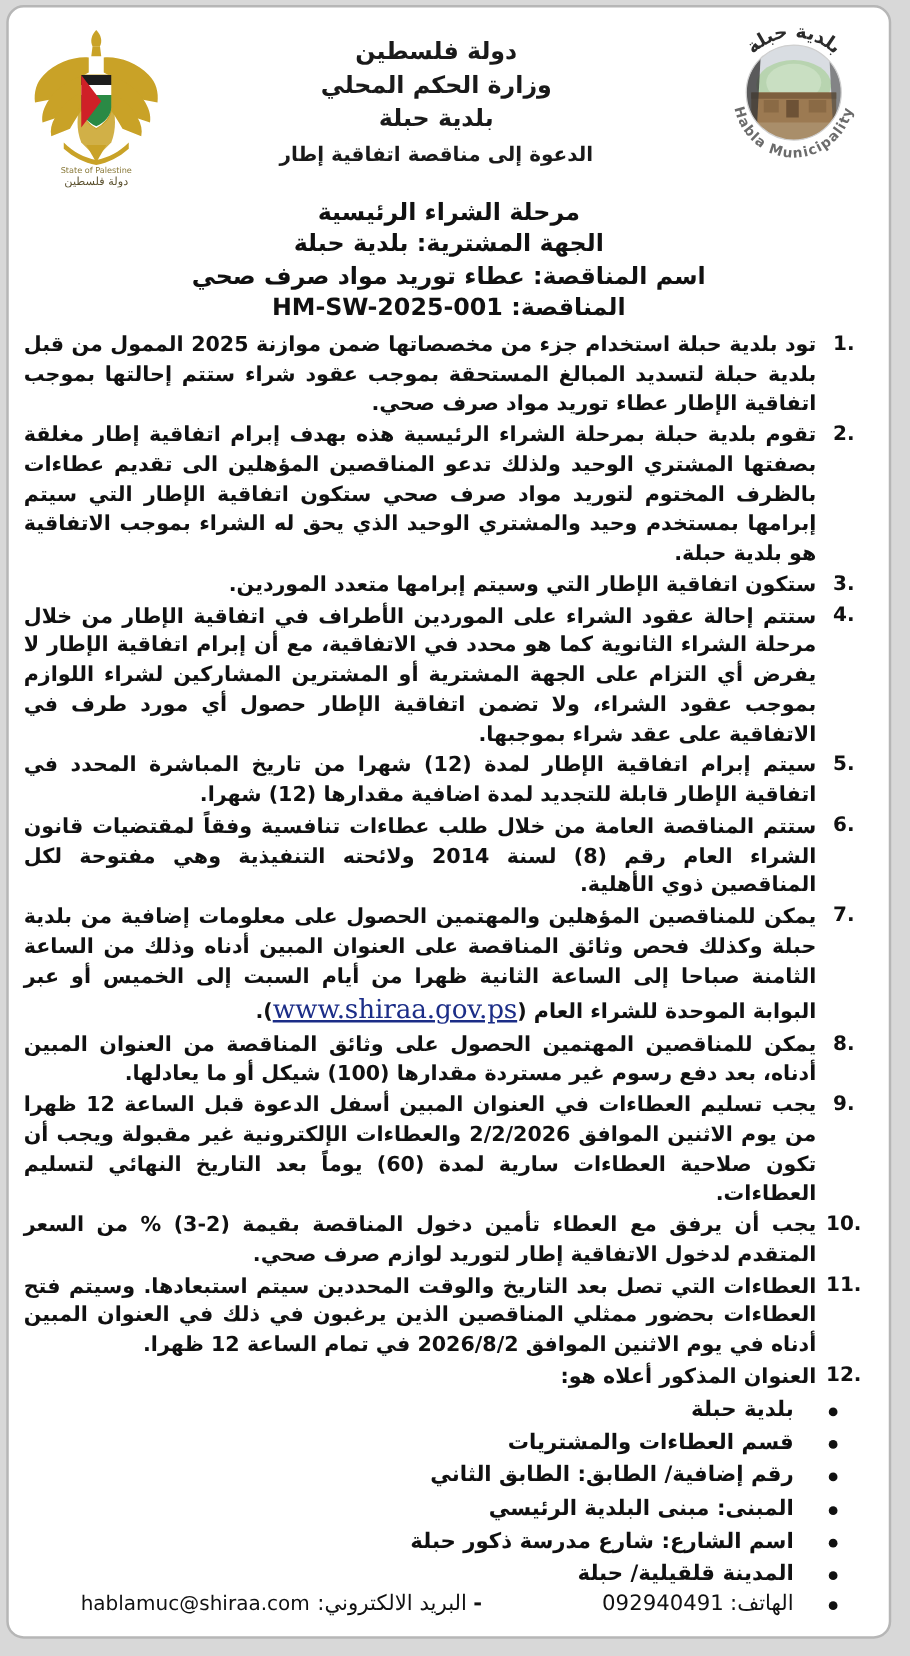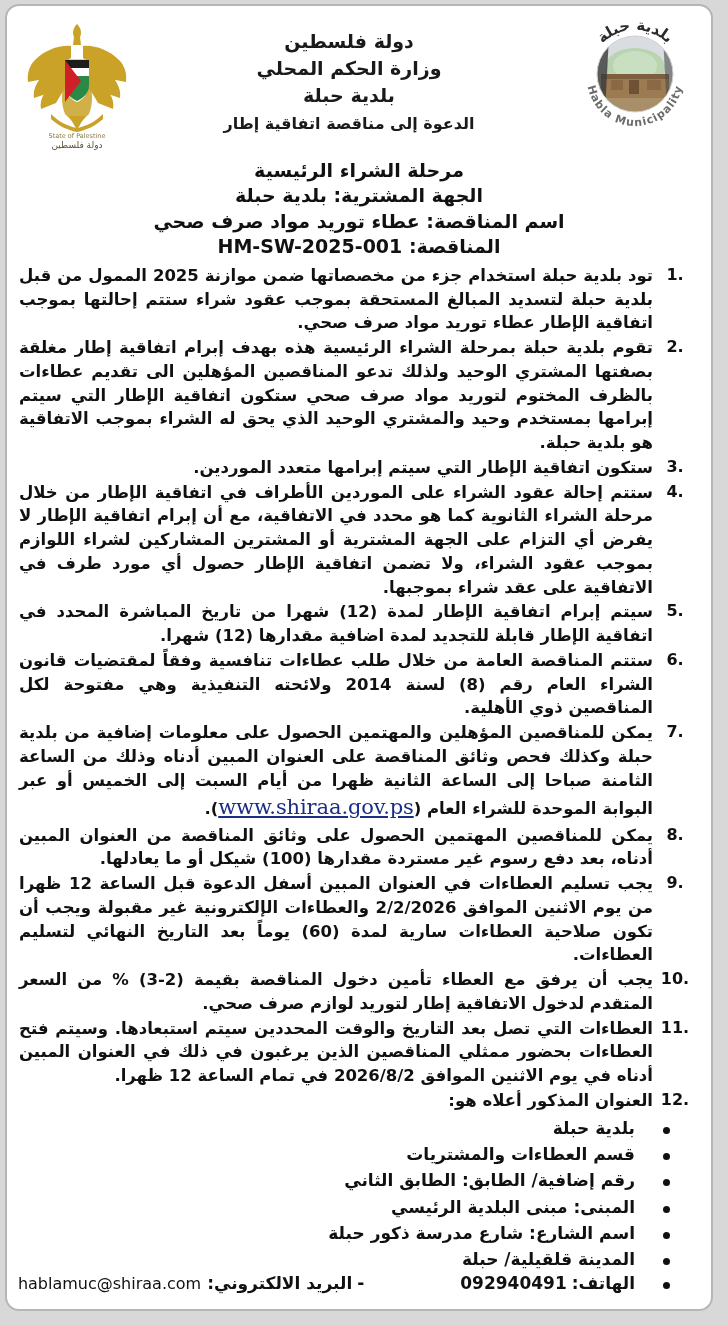--- a/index.html
+++ b/index.html
@@ -158,21 +158,21 @@
     line-height: 1.55;
     white-space: nowrap;
   }
   .addr-row-contact {
     display: flex;
     flex-direction: row;
     align-items: baseline;
     width: 100%;
     justify-content: flex-start;
   }
-  .contact-phone { font-size: 17px; font-weight: bold; color: #111; white-space: nowrap; }
+  .contact-phone { font-size: 17px; font-weight: normal; color: #111; white-space: nowrap; }
   .contact-email-label { font-size: 17px; font-weight: bold; color: #111; white-space: nowrap; margin-right: 96px; }
   .contact-email {
     direction: ltr;
     unicode-bidi: embed;
     display: inline-block;
     font-size: 16px;
     font-weight: normal;
     color: #111;
     font-family: "DejaVu Sans", "Liberation Sans", sans-serif;
     margin-right: 6px;
@@ -278,21 +278,21 @@
       <div class="clause-text">تود بلدية حبلة استخدام جزء من مخصصاتها ضمن موازنة 2025 الممول من قبل بلدية حبلة لتسديد المبالغ المستحقة بموجب عقود شراء ستتم إحالتها بموجب اتفاقية الإطار عطاء توريد مواد صرف صحي.</div>
     </div>
 
     <div class="clause">
       <div class="clause-num">2.</div>
       <div class="clause-text">تقوم بلدية حبلة بمرحلة الشراء الرئيسية هذه بهدف إبرام اتفاقية إطار مغلقة بصفتها المشتري الوحيد ولذلك تدعو المناقصين المؤهلين الى تقديم عطاءات بالظرف المختوم لتوريد مواد صرف صحي ستكون اتفاقية الإطار التي سيتم إبرامها بمستخدم وحيد والمشتري الوحيد الذي يحق له الشراء بموجب الاتفاقية هو بلدية حبلة.</div>
     </div>
 
     <div class="clause">
       <div class="clause-num">3.</div>
-      <div class="clause-text">ستكون اتفاقية الإطار التي سيتم إبرامها متعدد الموردين.</div>
+      <div class="clause-text">ستكون اتفاقية الإطار التي وسيتم إبرامها متعدد الموردين.</div>
     </div>
 
     <div class="clause">
       <div class="clause-num">4.</div>
       <div class="clause-text">ستتم إحالة عقود الشراء على الموردين الأطراف في اتفاقية الإطار من خلال مرحلة الشراء الثانوية كما هو محدد في الاتفاقية، مع أن إبرام اتفاقية الإطار لا يفرض أي التزام على الجهة المشترية أو المشترين المشاركين لشراء اللوازم بموجب عقود الشراء، ولا تضمن اتفاقية الإطار حصول أي مورد طرف في الاتفاقية على عقد شراء بموجبها.</div>
     </div>
 
     <div class="clause">
       <div class="clause-num">5.</div>
       <div class="clause-text">سيتم إبرام اتفاقية الإطار لمدة (12) شهرا من تاريخ المباشرة المحدد في اتفاقية الإطار قابلة للتجديد لمدة اضافية مقدارها (12) شهرا.</div>

